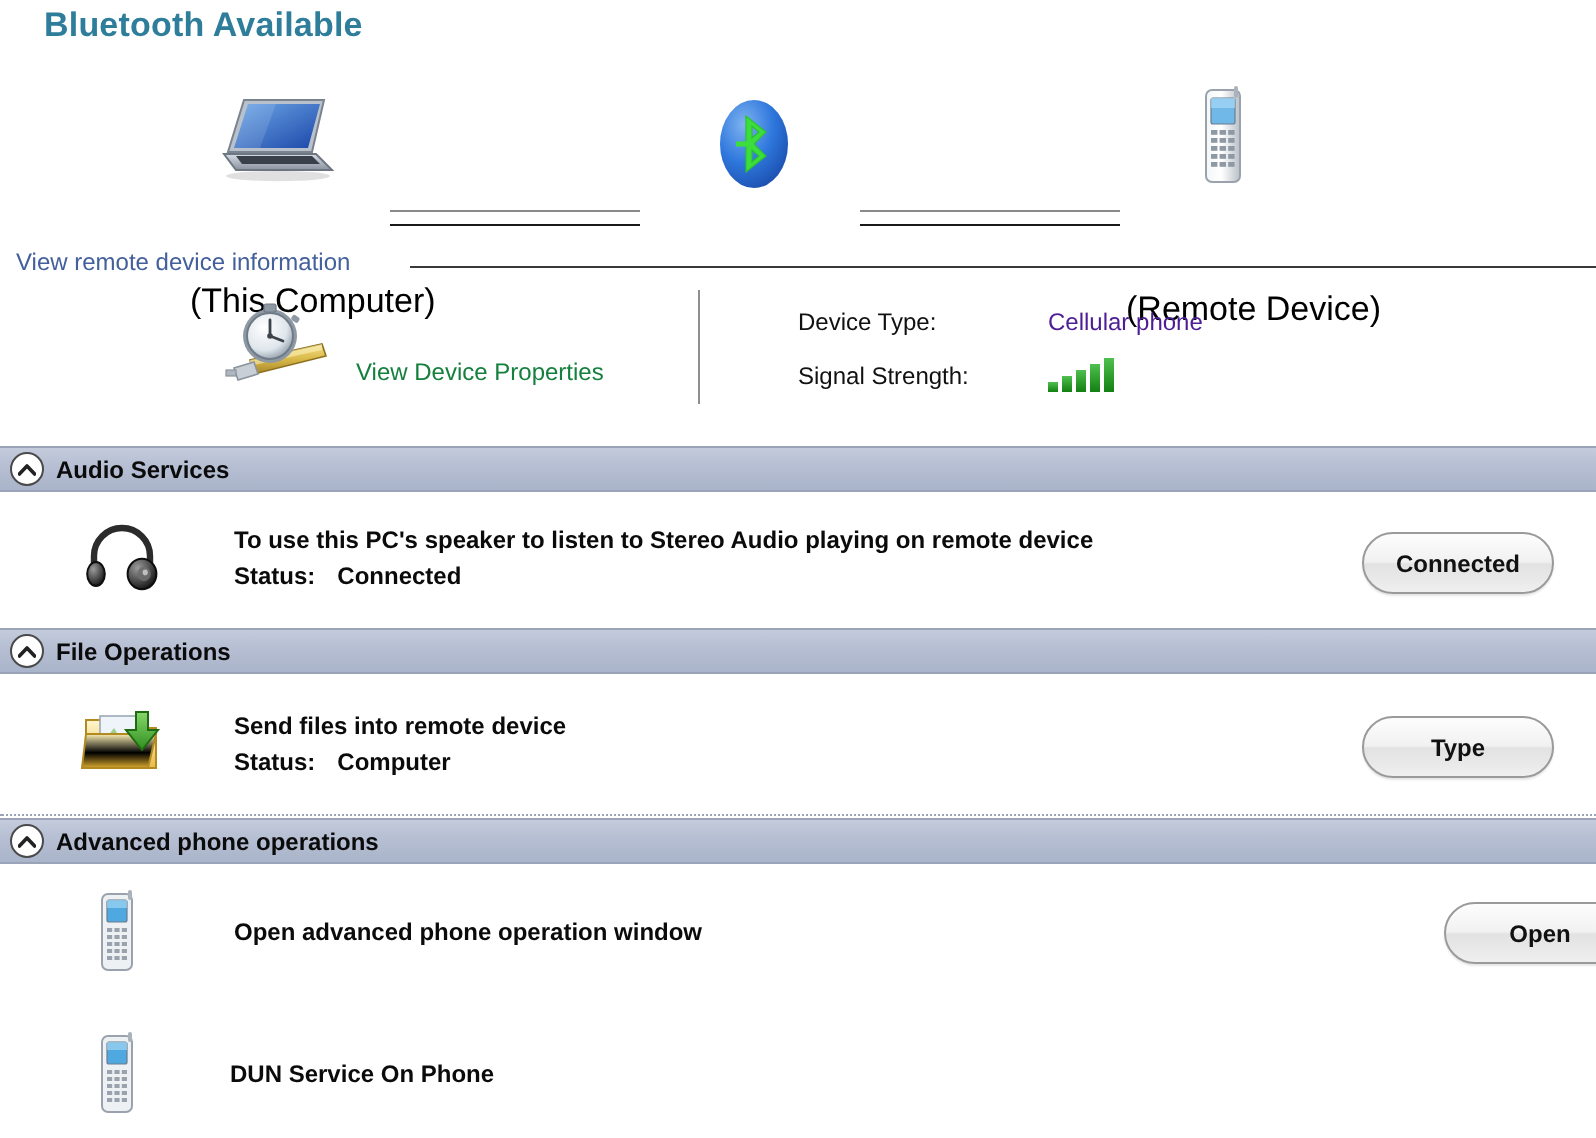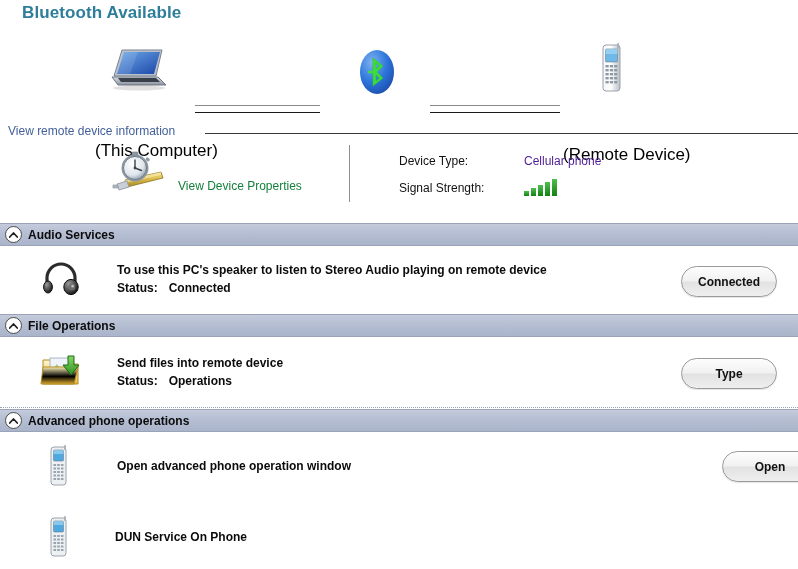--- a/index.html
+++ b/index.html
@@ -315,21 +315,21 @@
       <rect x="10" y="5" width="22" height="15" fill="#eef4fa" stroke="#9aa9b7" stroke-width=".8"></rect>
       <polygon points="11,19 17,11 22,19" fill="#9fd08a"></polygon>
       <polygon points="19,19 25,13 31,19" fill="#7ab9e0"></polygon>
       <path d="M3,14 L38,14 L34,31 L1,31 Z" fill="url(#fold)" stroke="#b28a20" stroke-width="1"></path>
       <path d="M28,3 L34,3 L34,12 L39,12 L31,22 L23,12 L28,12 Z" fill="url(#grn)" stroke="#1f6b12" stroke-width="1"></path>
     </svg>
   </div>
   <div class="texts" style="left:117px;top:11px">
     <div class="line1">Send files into remote device</div>
     <div class="line2">
-      <span>Status:</span><span class="stat-val">Operations</span>
+      <span>Status:</span><span class="stat-val">Computer</span>
     </div>
   </div>
   <button class="btn" style="left:681px;top:13px">Type</button>
 </div>
 <div class="dotted" style="top:407px"></div>
 
 <div class="section-head" style="top:409px">
   <span class="chev">
     <svg width="9" height="6" viewBox="0 0 9 6">
         <path d="M.7 5 L4.5 1 L8.3 5" fill="none" stroke="#222" stroke-width="1.8" stroke-linecap="round" stroke-linejoin="round"></path>

